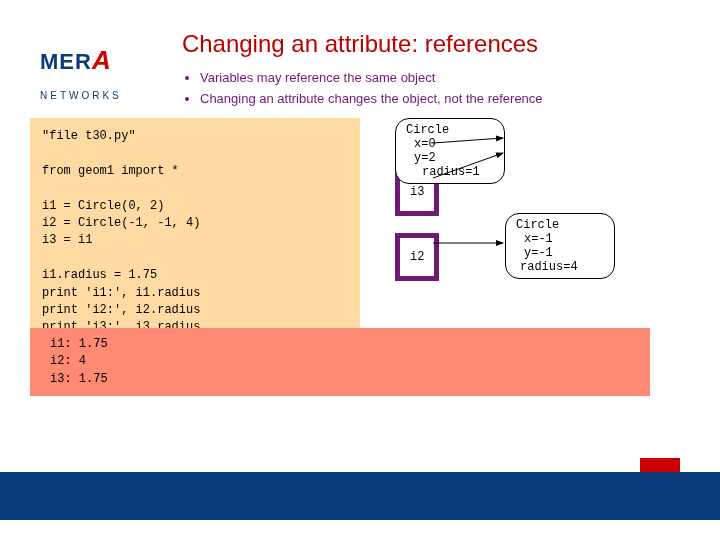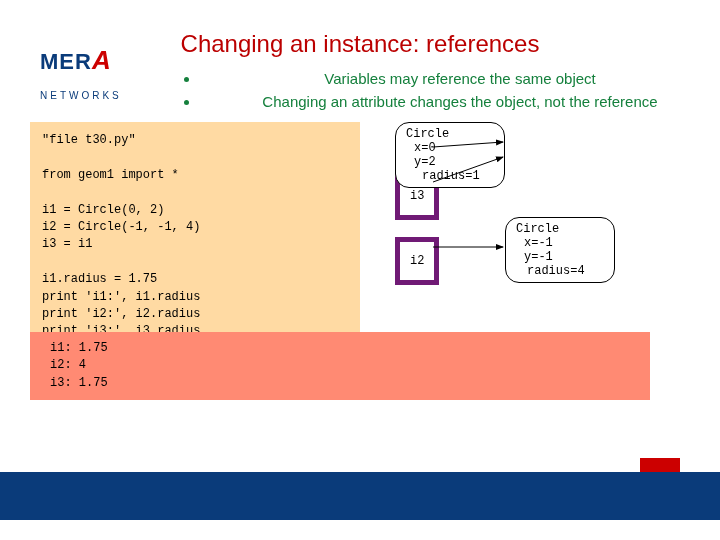--- a/index.html
+++ b/index.html
@@ -26,23 +26,22 @@
     font-size: 22px; line-height: 0.9;
     font-weight: 900;
   }
   .logo .m1 { color: #0a3b7a; letter-spacing: 1px; }
   .logo .m2 { color: #cc0000; font-style: italic; font-size: 26px; }
   .logo .sub { font-size: 10px; letter-spacing: 3px; color: #0a3b7a; font-weight: normal; display:block; margin-top:19px;}
   ul.bullets {
     list-style: disc;
     margin-left: 200px;
     margin-top: 4px;
-    font-size: 15px;
-    color: #15803d;
-    text-align: center;
+    font-size: 13px;
+    color: #701a75;
   }
   ul.bullets li { margin-bottom: 6px; }
   .content { position: relative; margin-top: 12px; }
   .codebox {
     position: absolute;
     left: 30px; top: 0;
     width: 330px;
     background: #ffdaa3;
     padding: 10px 12px;
     font-family: "Courier New", monospace;
@@ -99,21 +98,21 @@
     right: 40px; bottom: 68px;
     width: 40px; height: 14px;
     background: #cc0000;
   }
   svg.arrows { position:absolute; left:0; top:0; pointer-events:none; }
 </style>
 </head>
 <body>
 <div class="slide">
 
-  <h1 class="title">Changing an instance: references</h1>
+  <h1 class="title">Changing an attribute: references</h1>
 
   <div class="logo">
     <span class="m1">MER</span><span class="m2">A</span>
     <span class="sub">NETWORKS</span>
   </div>
 
   <ul class="bullets">
     <li>Variables may reference the same object</li>
     <li>Changing an attribute changes the object, not the reference</li>
   </ul>
@@ -140,21 +139,21 @@
       <div class="objbox" style="left:110;top:5px">
         <div class="cls">Circle</div>
         <div class="attr">x=0</div>
         <div class="attr">y=2</div>
         <div class="attr" style="margin-left:16px">radius=1</div>
       </div>
       <div class="objbox" style="left:110px;top:100px">
         <div class="cls">Circle</div>
         <div class="attr">x=-1</div>
         <div class="attr">y=-1</div>
-        <div class="attr" style="margin-left:11px">radius=4</div>
+        <div class="attr" style="margin-left:4px">radius=4</div>
       </div>
 
       <svg class="arrows" width="300" height="200">
         <defs>
           <marker id="ah" markerWidth="8" markerHeight="8" refX="7" refY="3" orient="auto">
             <path d="M0,0 L8,3 L0,6 Z" fill="#000"></path>
           </marker>
         </defs>
         <line x1="38" y1="30" x2="108" y2="25" stroke="#000" stroke-width="1" marker-end="url(#ah)"></line>
         <line x1="38" y1="65" x2="108" y2="40" stroke="#000" stroke-width="1" marker-end="url(#ah)"></line>

